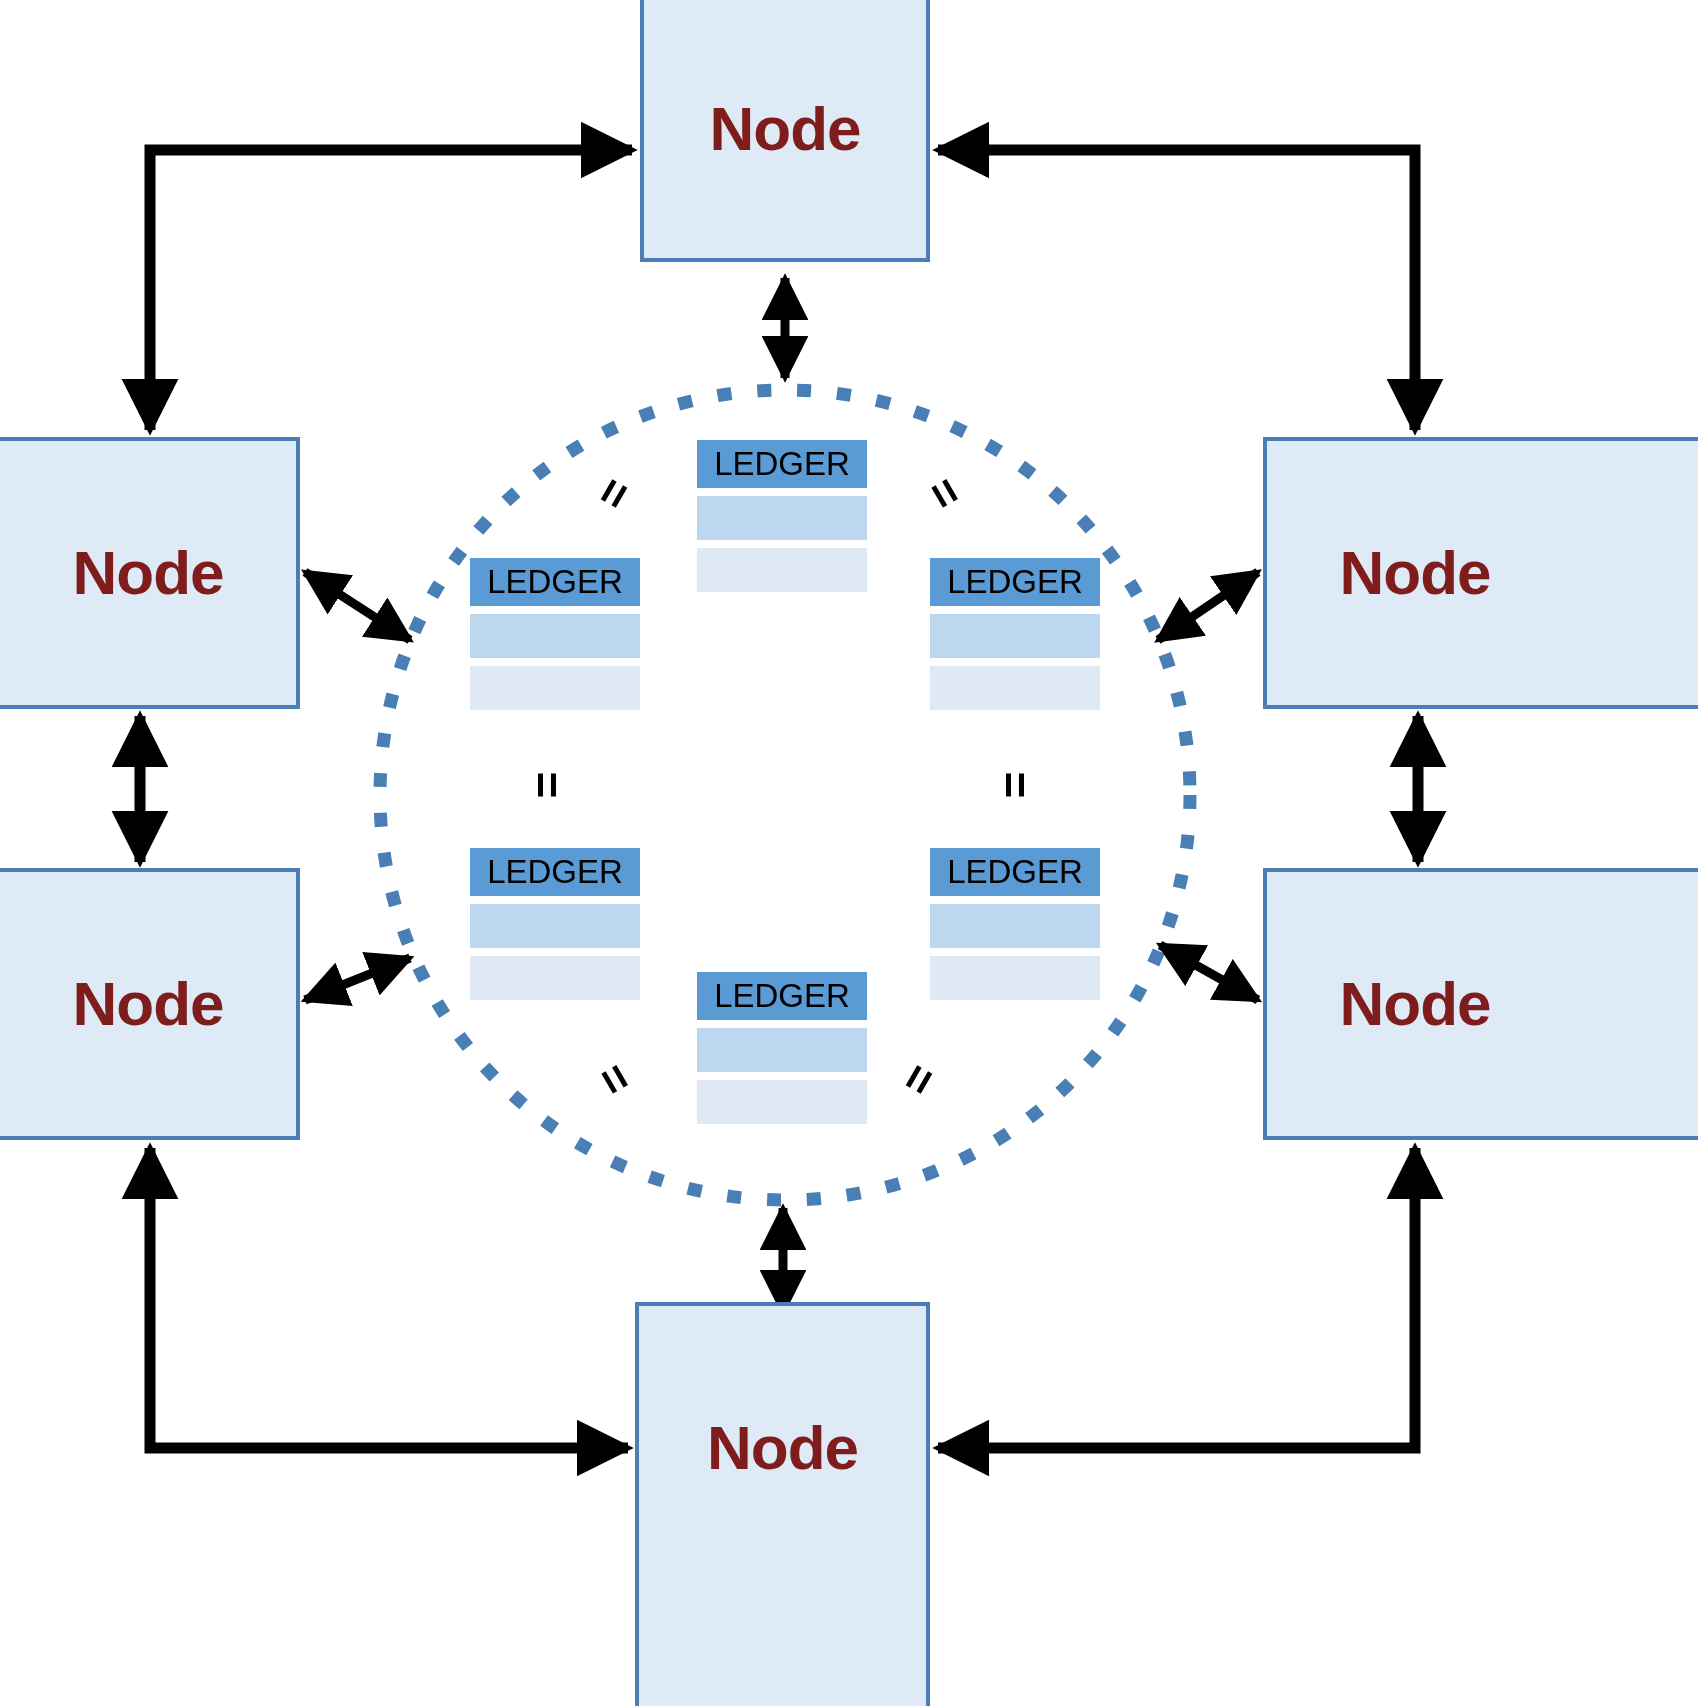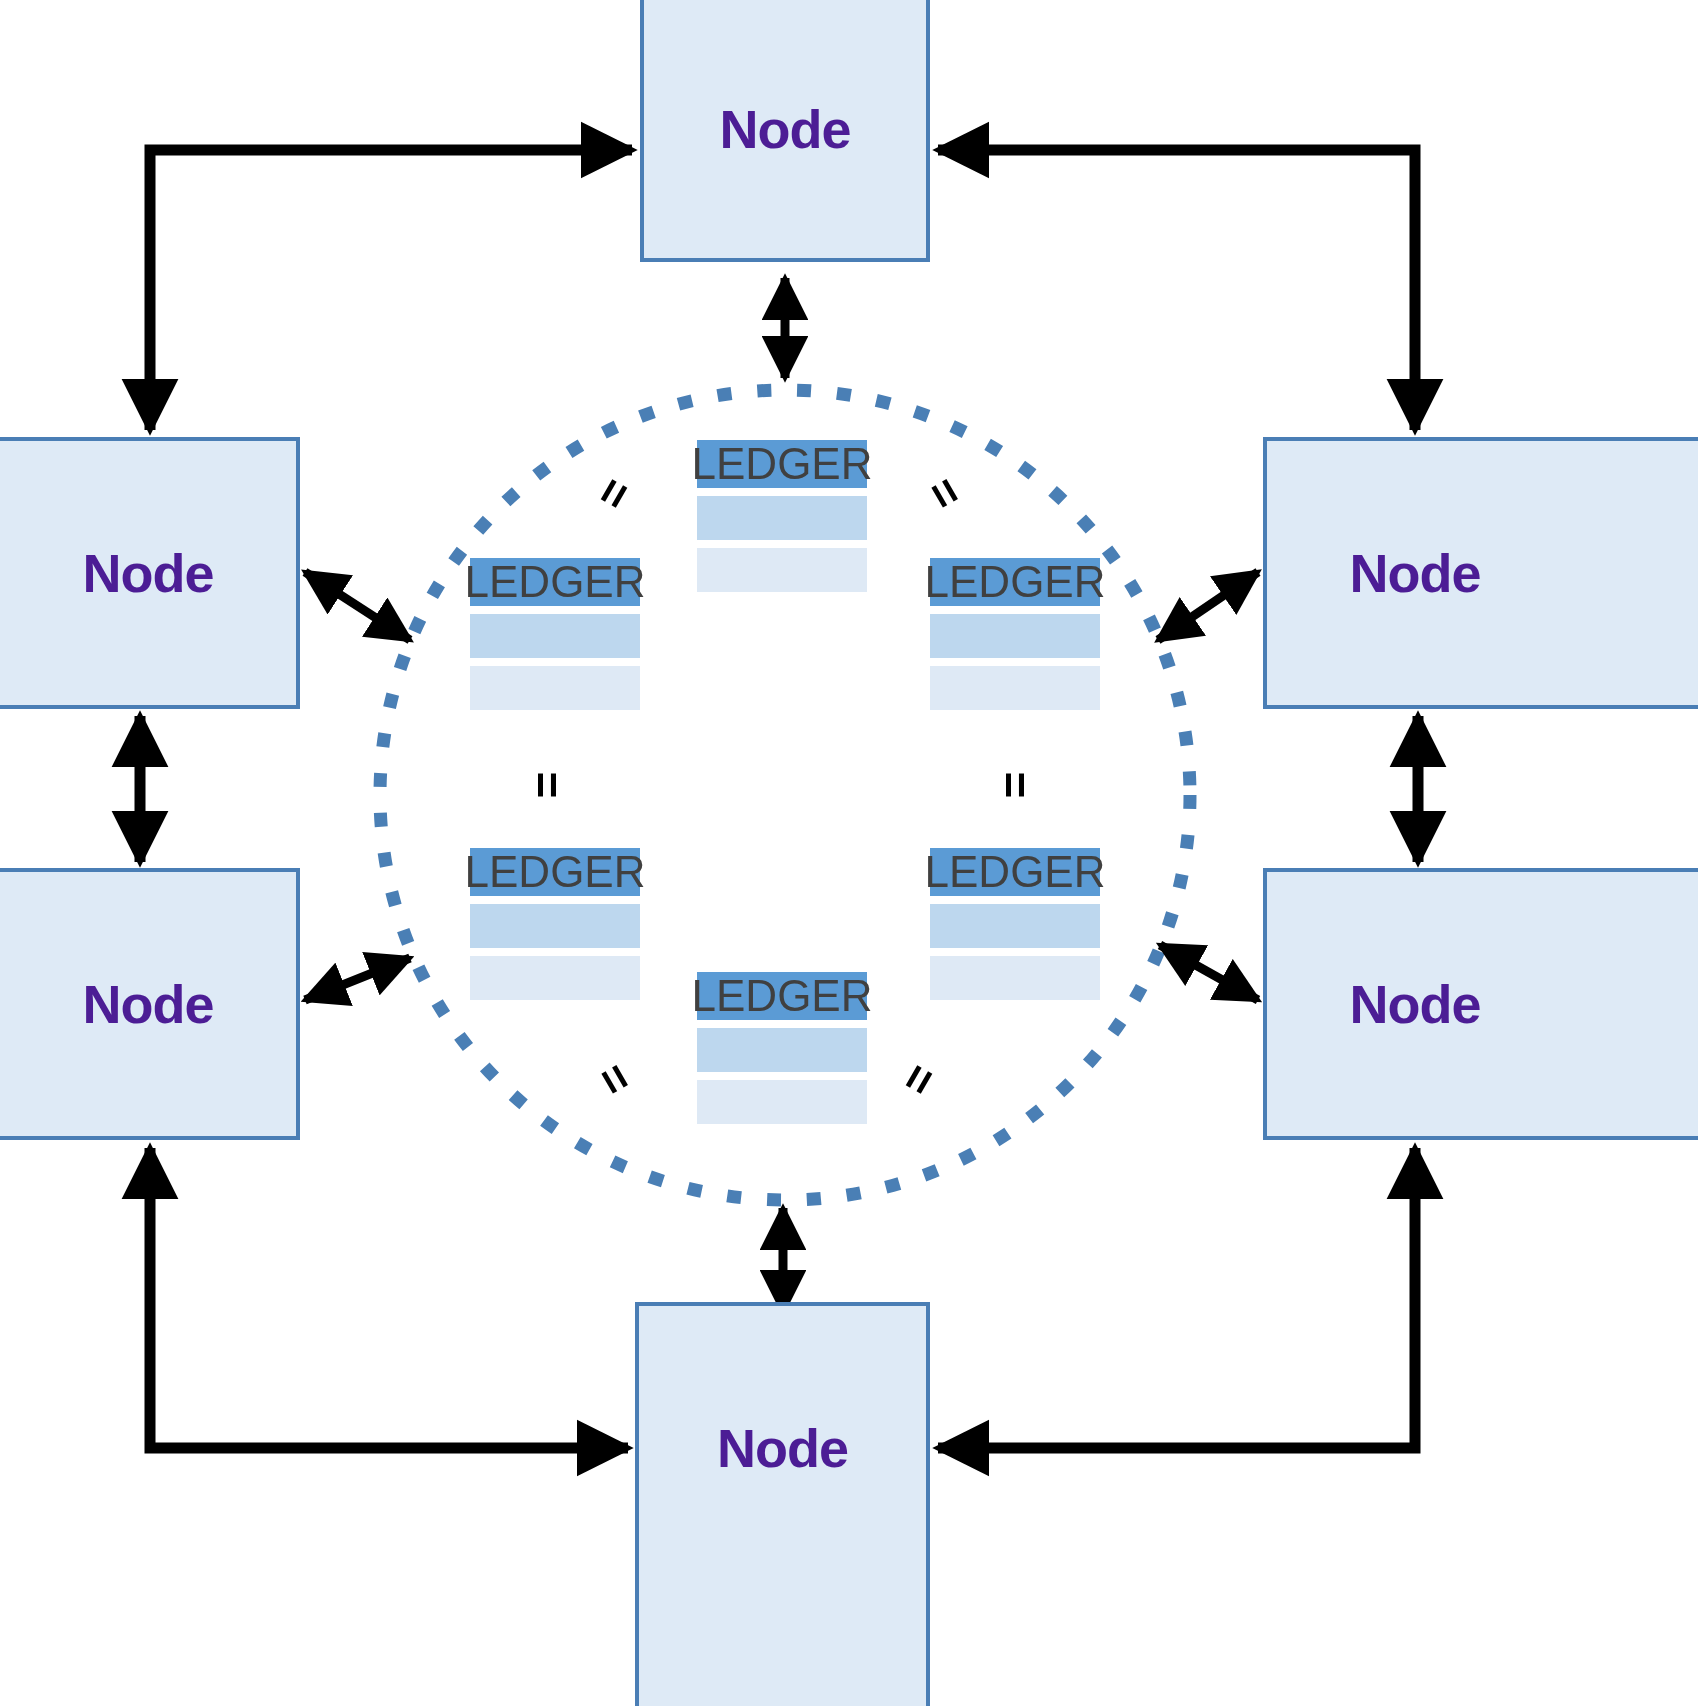--- a/index.html
+++ b/index.html
@@ -29,36 +29,36 @@
     box-sizing: border-box;
     background: #deeaf6;
     border: 4px solid #4a7eb5;
     display: flex;
     align-items: center;
     justify-content: center;
   }
   .node-label {
     font-family: "Liberation Sans", sans-serif;
     font-weight: bold;
-    font-size: 54px;
-    color: #4c1d95;
+    font-size: 62px;
+    color: #7f1d1d;
     letter-spacing: -1px;
     line-height: 1;
   }
   .ledger {
     position: absolute;
     width: 170px;
   }
   .ledger-header {
     box-sizing: border-box;
     height: 48px;
     background: #5b9bd5;
-    color: #404040;
+    color: #000000;
     font-family: "Liberation Sans", sans-serif;
-    font-size: 44px;
+    font-size: 33px;
     font-weight: normal;
     display: flex;
     align-items: center;
     justify-content: center;
     letter-spacing: 0px;
   }
   .ledger-row {
     box-sizing: border-box;
     height: 44px;
     margin-top: 8px;

